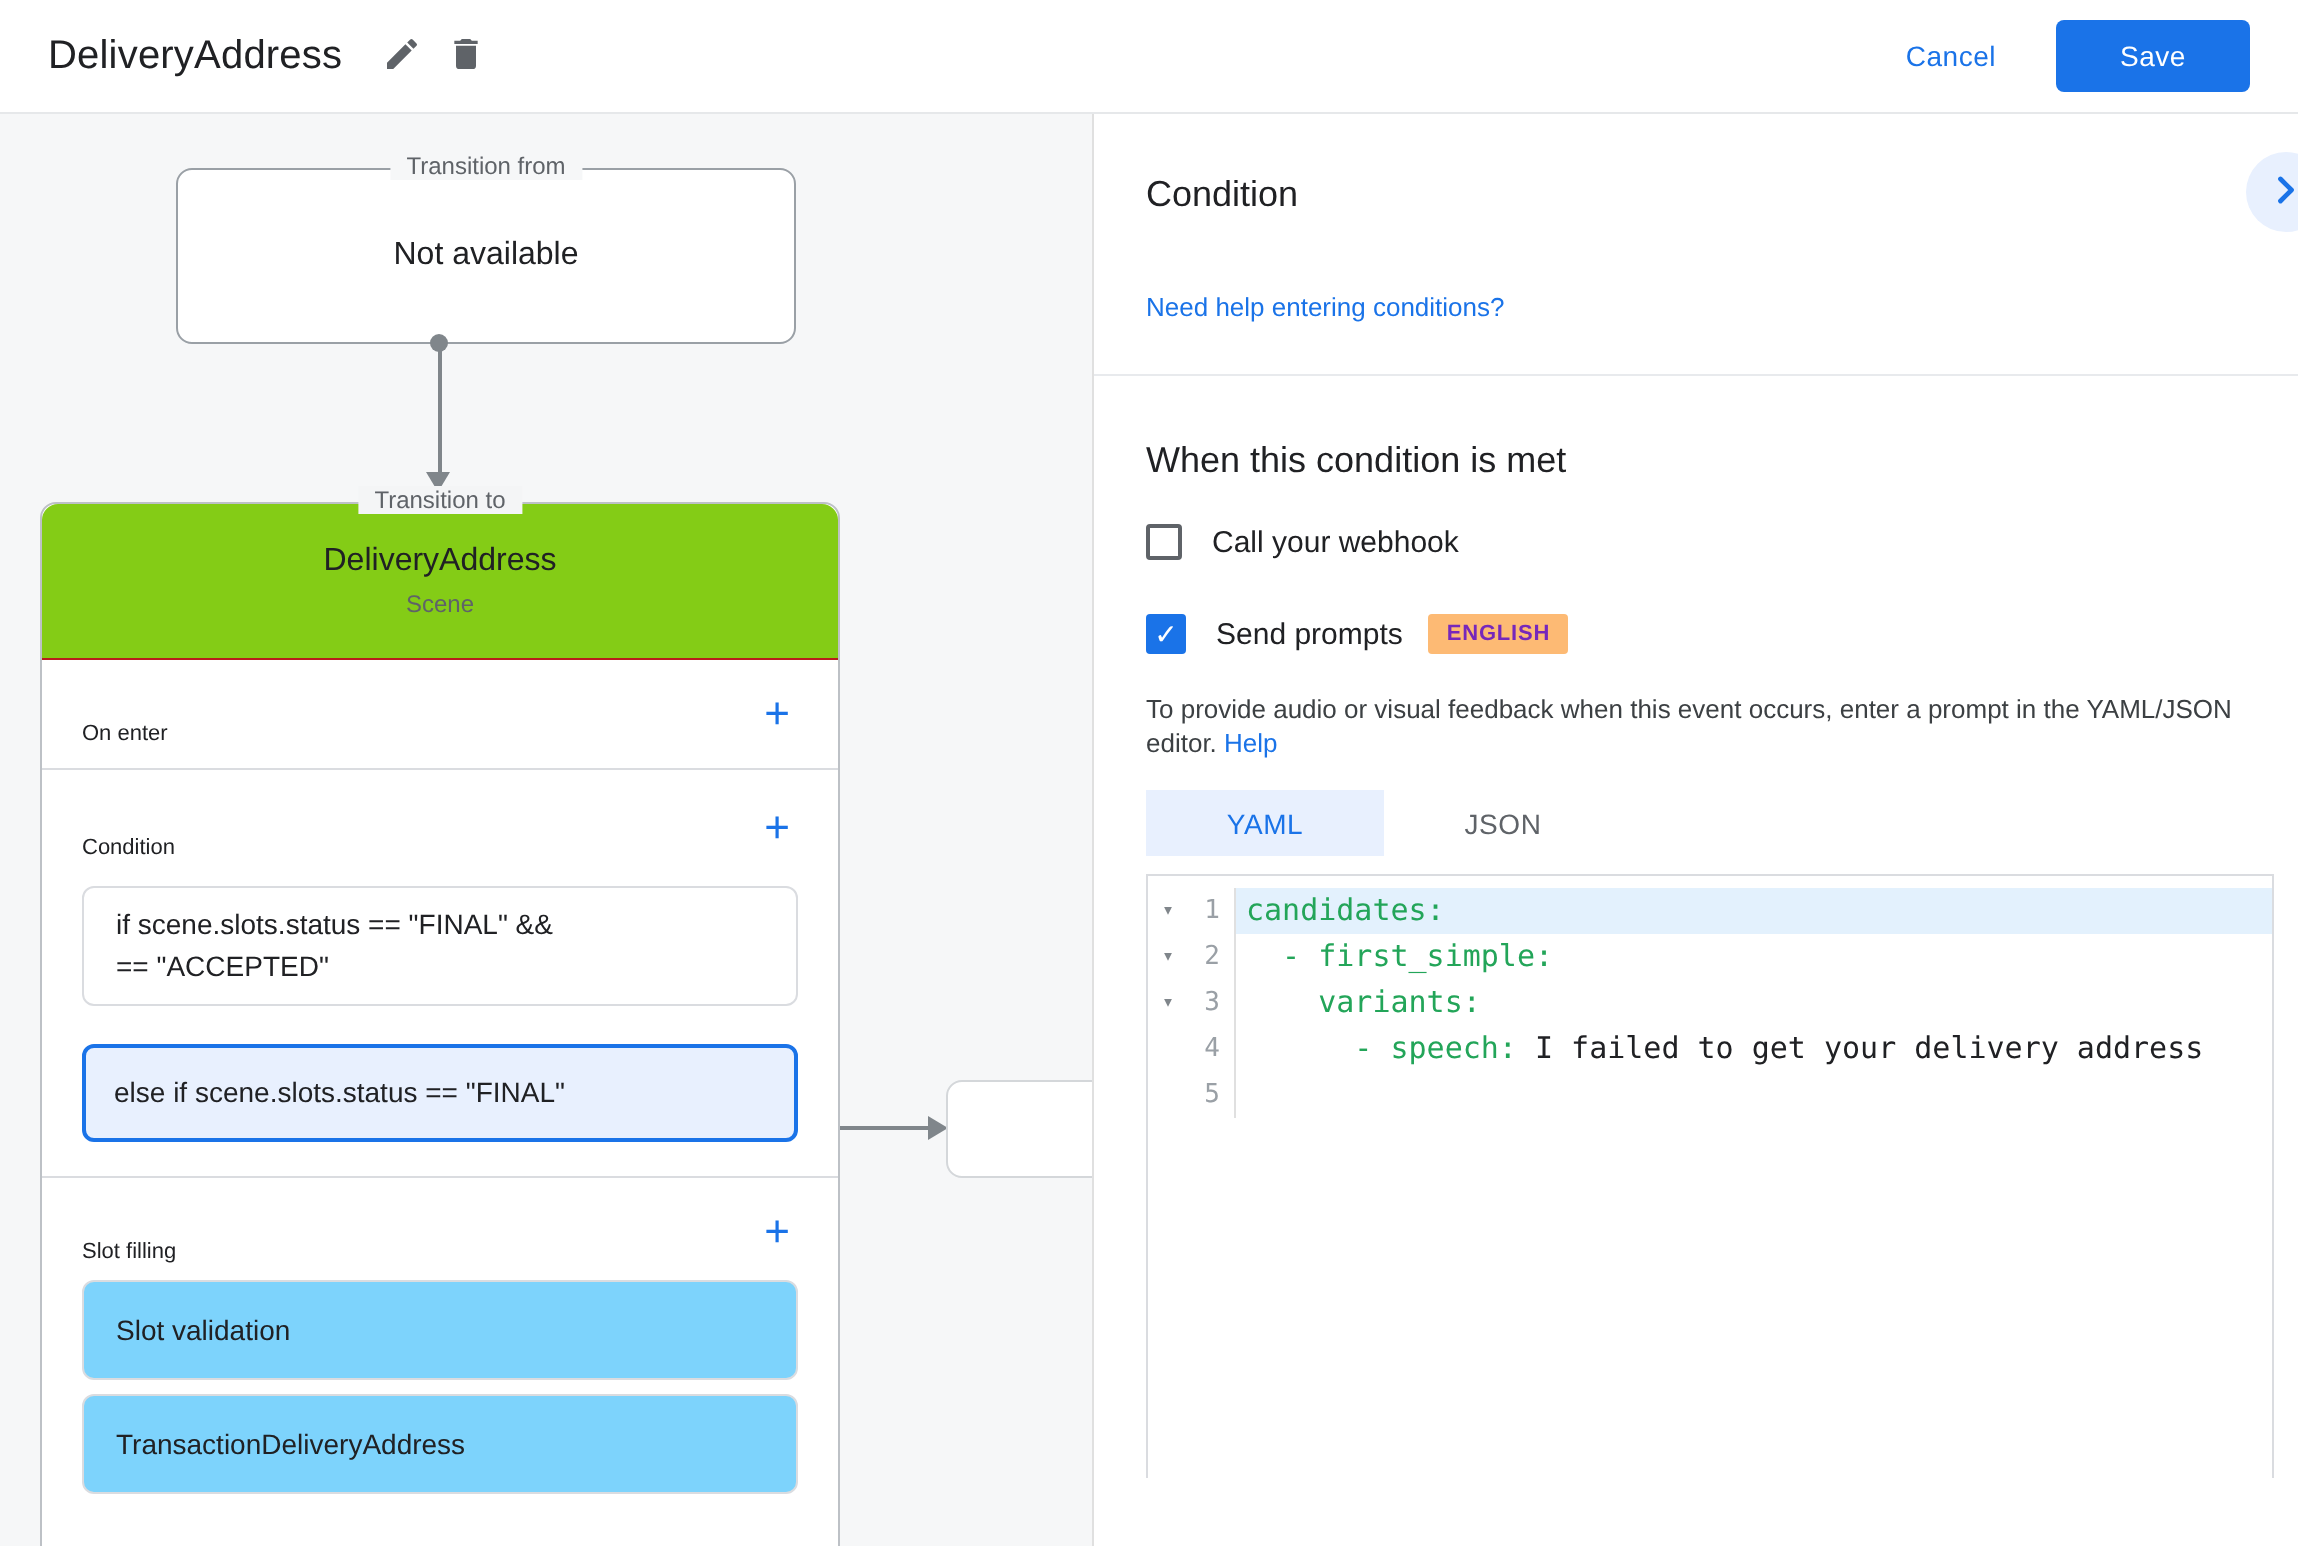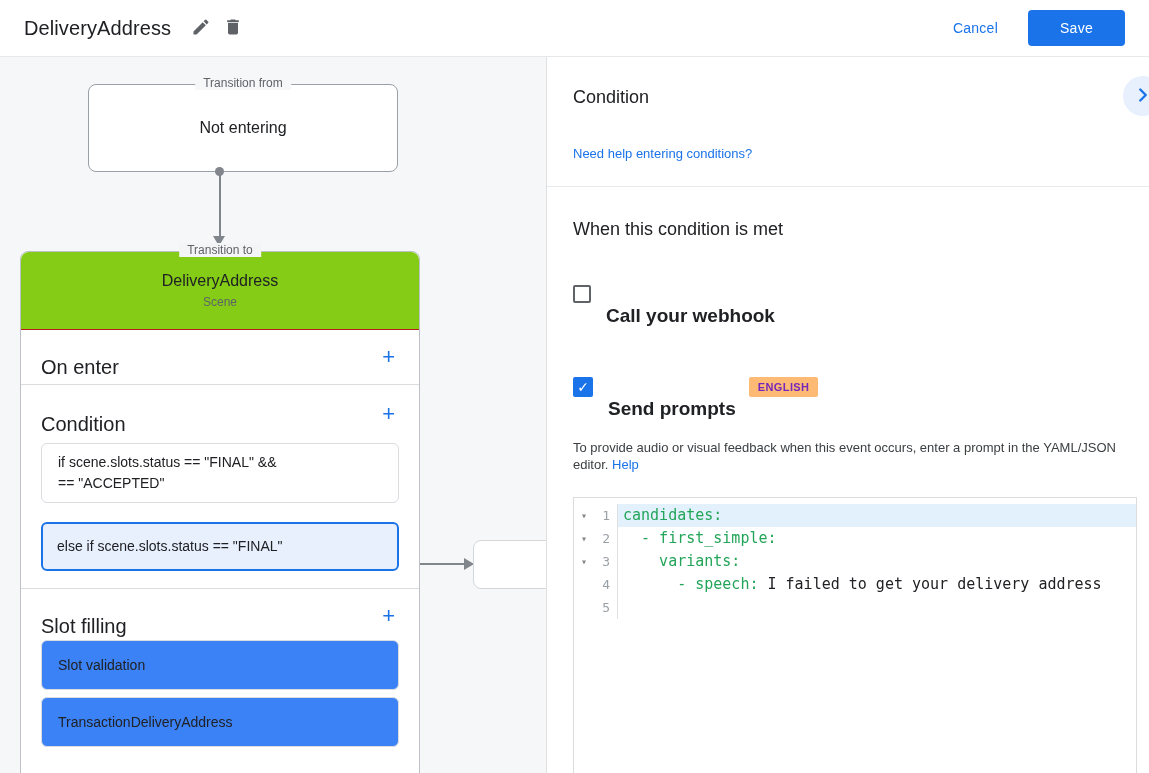--- a/index.html
+++ b/index.html
@@ -90,21 +90,21 @@
     gap: 5px; cursor: pointer;
   }
   .scene-header .legend { background: #f4f5f6; }
   .scene-title { font-size: 16px; }
   .scene-subtitle { font-size: 12px; color: #5f6368; }
 
   .card-row {
     display: flex; align-items: center; justify-content: space-between;
     padding: 0 20px; height: 55px; border-bottom: 1px solid #dadce0;
   }
-  .section-label { font-size: 20px; margin-top: 20px; }
+  .section-label { font-size: 11px; margin-top: 20px; }
   .plus-btn {
     color: #1a73e8; font-size: 22px; font-weight: 400; line-height: 1;
     background: transparent; border: none; cursor: pointer; padding: 2px 4px;
   }
   .card-section { padding: 14px 20px 17px; border-bottom: 1px solid #dadce0; }
   .card-section.slots { padding: 12px 20px 16px; border-bottom: none; }
   .section-head {
     display: flex; align-items: center; justify-content: space-between;
     height: 30px; margin-bottom: 14px;
   }
@@ -114,21 +114,21 @@
     padding: 8px 16px; font-size: 14px; line-height: 21px;
     background: #fff; cursor: pointer;
   }
   .cond-box.selected {
     margin-top: 19px; background: #e8f0fe; border: 2px solid #1a73e8;
     height: 49px; display: flex; align-items: center; padding: 0 14px;
   }
   .slot-box {
     border: 1px solid #dadce0; border-radius: 6px; height: 50px;
     display: flex; align-items: center; padding: 12px 16px;
-    font-size: 14px; background: #3b82f6; cursor: pointer; margin-bottom: 7px;
+    font-size: 14px; background: #7dd3fc; cursor: pointer; margin-bottom: 7px;
   }
   .slot-box:last-child { margin-bottom: 0; }
 
   
   .panel { flex: 1; background: #fff; border-left: 1px solid #e0e0e0; position: relative; }
   .panel-section1 { padding: 30px 12px 24px 26px; position: relative; }
   .panel-h { font-size: 18px; font-weight: 400; }
   .panel-section1 .panel-h { margin-bottom: 25px; }
   .expand-btn {
     position: absolute; top: 19px; right: -14px;
@@ -158,21 +158,21 @@
   .check-row { display: flex; align-items: center; margin-bottom: 27px; }
   .checkbox {
     width: 18px; height: 18px; border: 2px solid #5f6368; border-radius: 2px;
     background: #fff; cursor: pointer; flex: none;
   }
   .checkbox.checked {
     width: 20px; height: 20px; border: none; background: #1a73e8;
     color: #fff; font-size: 14px; font-weight: bold;
     display: flex; align-items: center; justify-content: center;
   }
-  .check-label { font-size: 19px; font-weight: 700; margin-left: 15px; cursor: pointer; margin-top: 44px; }
+  .check-label { font-size: 15px; font-weight: 400; margin-left: 15px; cursor: pointer; }
   .lang-badge {
     margin-left: 13px; background: #fdba74; color: #7627bb;
     font-size: 11px; font-weight: 700; letter-spacing: .4px;
     padding: 4px 9px; border-radius: 2px;
   }
   .desc { font-size: 13px; color: #3c4043; line-height: 17px; margin-top: -8px; max-width: 562px; }
   .desc a { color: #1a73e8; text-decoration: none; cursor: pointer; }
 
   .tabs { display: flex; margin-top: 15px; }
   .tab {
@@ -226,21 +226,21 @@
   <button class="cancel-btn">Cancel</button>
   <button class="save-btn">Save</button>
 </div>
 
 <div class="main">
 
   <div class="canvas">
 
     <div class="from-box">
       <span class="legend">Transition from</span>
-      <span class="node-text">Not entering</span>
+      <span class="node-text">Not available</span>
     </div>
 
     <div class="conn-dot" style="left:215px; top:110px;"></div>
     <div class="conn-line-v" style="left:219px; top:115px; height:64px;"></div>
     <div class="arrow-down" style="left:213px; top:179px;"></div>
 
     <div class="conn-dot" style="left:396px; top:502px;"></div>
     <div class="conn-line-h" style="left:400px; top:506px; width:64px;"></div>
     <div class="arrow-right" style="left:464px; top:501px;"></div>
     <div class="target-box"></div>
@@ -310,20 +310,22 @@
           <span>✓</span>
         </div>
         <span class="check-label">Send prompts</span>
         <span class="lang-badge">ENGLISH</span>
       </div>
 
       <p class="desc"><span>To provide audio or visual feedback when this event occurs, enter a prompt in the YAML/JSON editor.</span>
          <a>Help</a></p>
 
       <div class="tabs">
+        <button class="tab active">YAML</button>
+        <button class="tab">JSON</button>
       </div>
 
       <div class="editor">
         <div class="code-line highlight">
           <span class="fold-col">▾</span>
           <span class="num-col">1</span>
           <span class="code-content"><span class="tok-key">candidates:</span><span class="tok-text"></span></span>
         </div>
         <div class="code-line">
           <span class="fold-col">▾</span>

